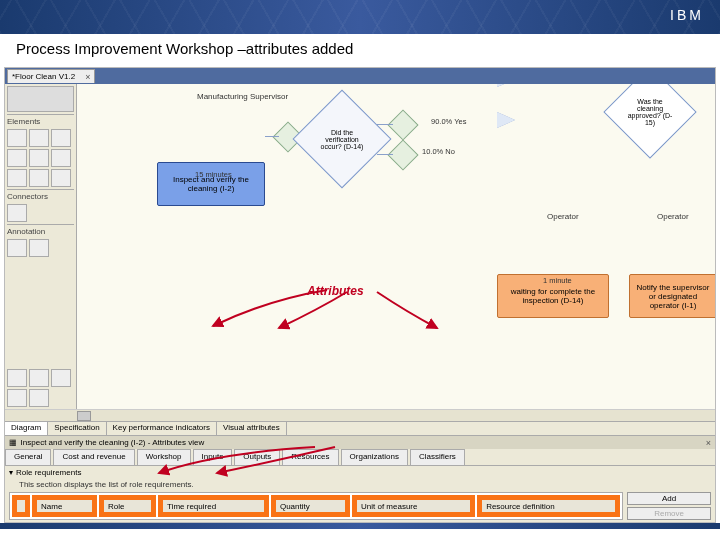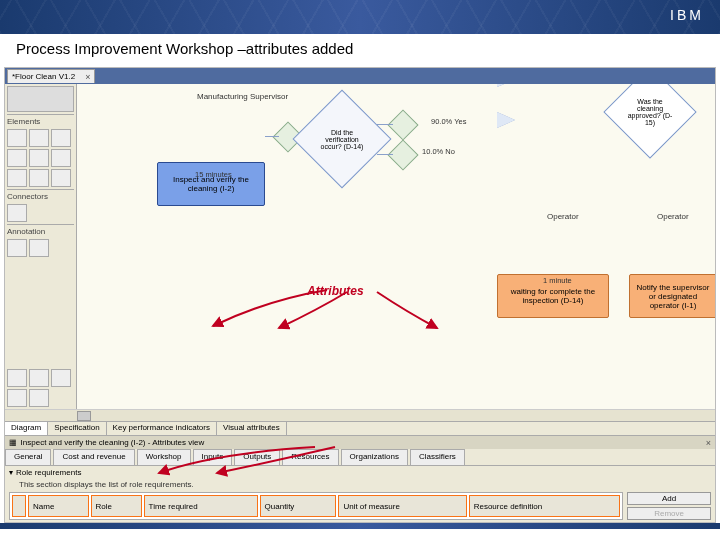--- a/index.html
+++ b/index.html
@@ -40,21 +40,21 @@
   .lowertabs .lt.active { background:#fff; }
   .propbar { height: 14px; background: #d8d5c3; border-top:1px solid #aaa; display:flex; align-items:center; padding-left:4px; gap:4px; font-size:8px; }
   .propbar .x2 { margin-left:auto; margin-right:4px; font-size:9px; color:#555; }
   .subtabs { height: 16px; background:#ece9d8; display:flex; font-size:8px; position:relative; }
   .subtabs .st { padding:2px 8px; border:1px solid #aaa; border-bottom:none; background:#eee; margin-right:-1px; }
   .subtabs .st.sep { width:4px; padding:0; background:transparent; border:none; }
   .secthdr { background:#ece9d8; padding:2px 4px; border-top:1px solid #aaa; font-size:8px; display:flex; align-items:center; gap:3px;}
   .secthelp { font-size:8px; padding:1px 4px 3px 14px; color:#333; background:#ece9d8; }
   .tablewrap { display:flex; background:#ece9d8; padding: 0 4px 2px; gap:4px; }
   .grid { border:1px solid #aaa; background:#fff; font-size:8px; }
-  .grid th, .grid td { border:1px solid #f97316; padding:1px 4px; text-align:left; }
+  .grid th, .grid td { border:5px solid #f97316; padding:1px 4px; text-align:left; }
   .grid th { background:#e8e5d8; font-weight:normal; }
   .btncol { display:flex; flex-direction:column; gap:2px; }
   .btncol button { font-size:8px; padding:1px 26px; background:#eee; border:1px solid #999; }
   .btncol button[disabled] { color:#aaa; }
   .callout { position:absolute; color:#c00020; font-weight:bold; font-style:italic; font-size:12px; }
   .arrow-red { position:absolute; }
   .footerbar { height:6px; background: linear-gradient(90deg,#1a3a6e,#3a5a9e,#1a3a6e); }
   .conn { position:absolute; background:#8aa0ca; height:1px; }
 </style>
 </head>

